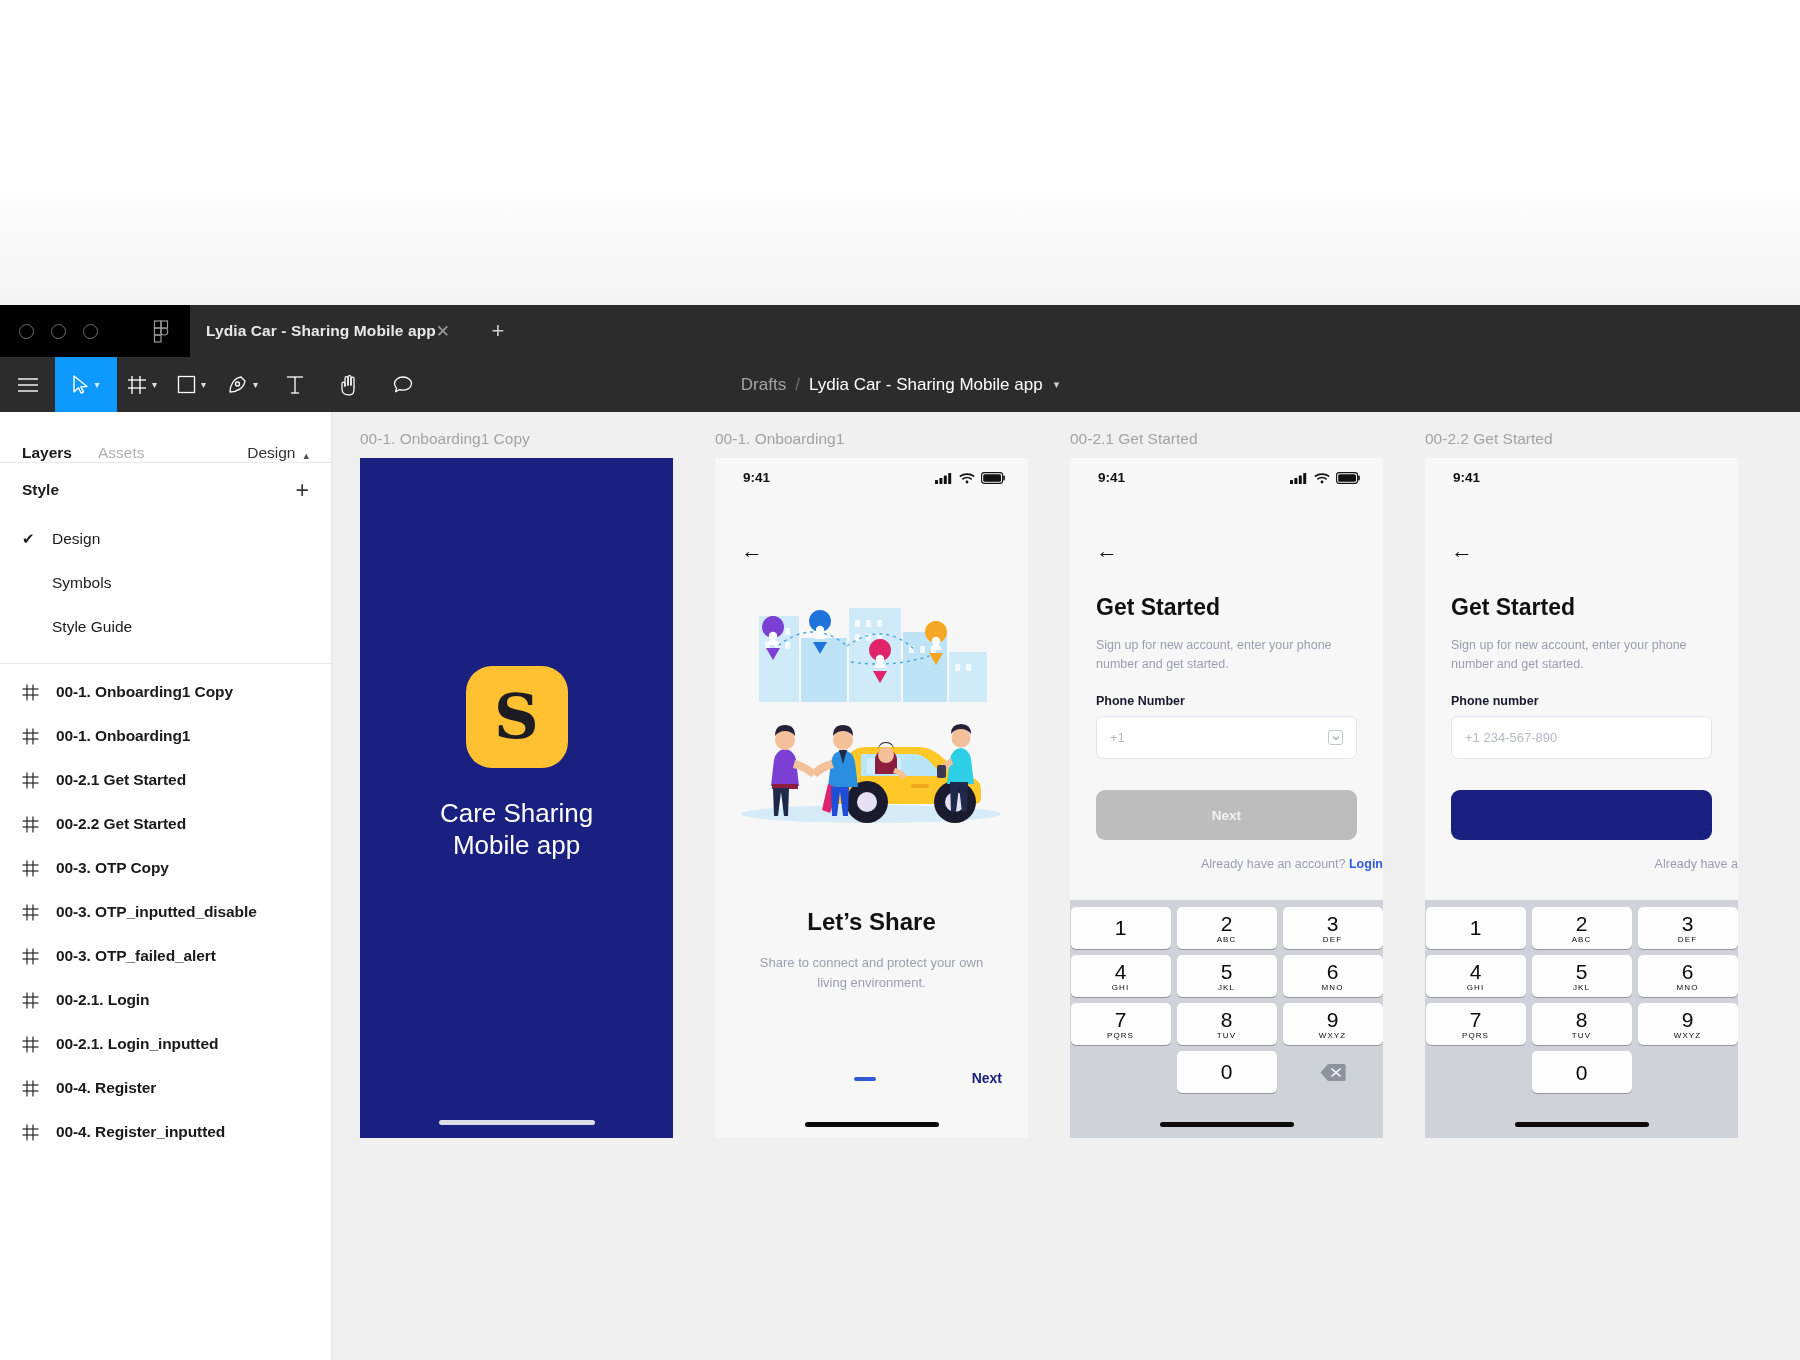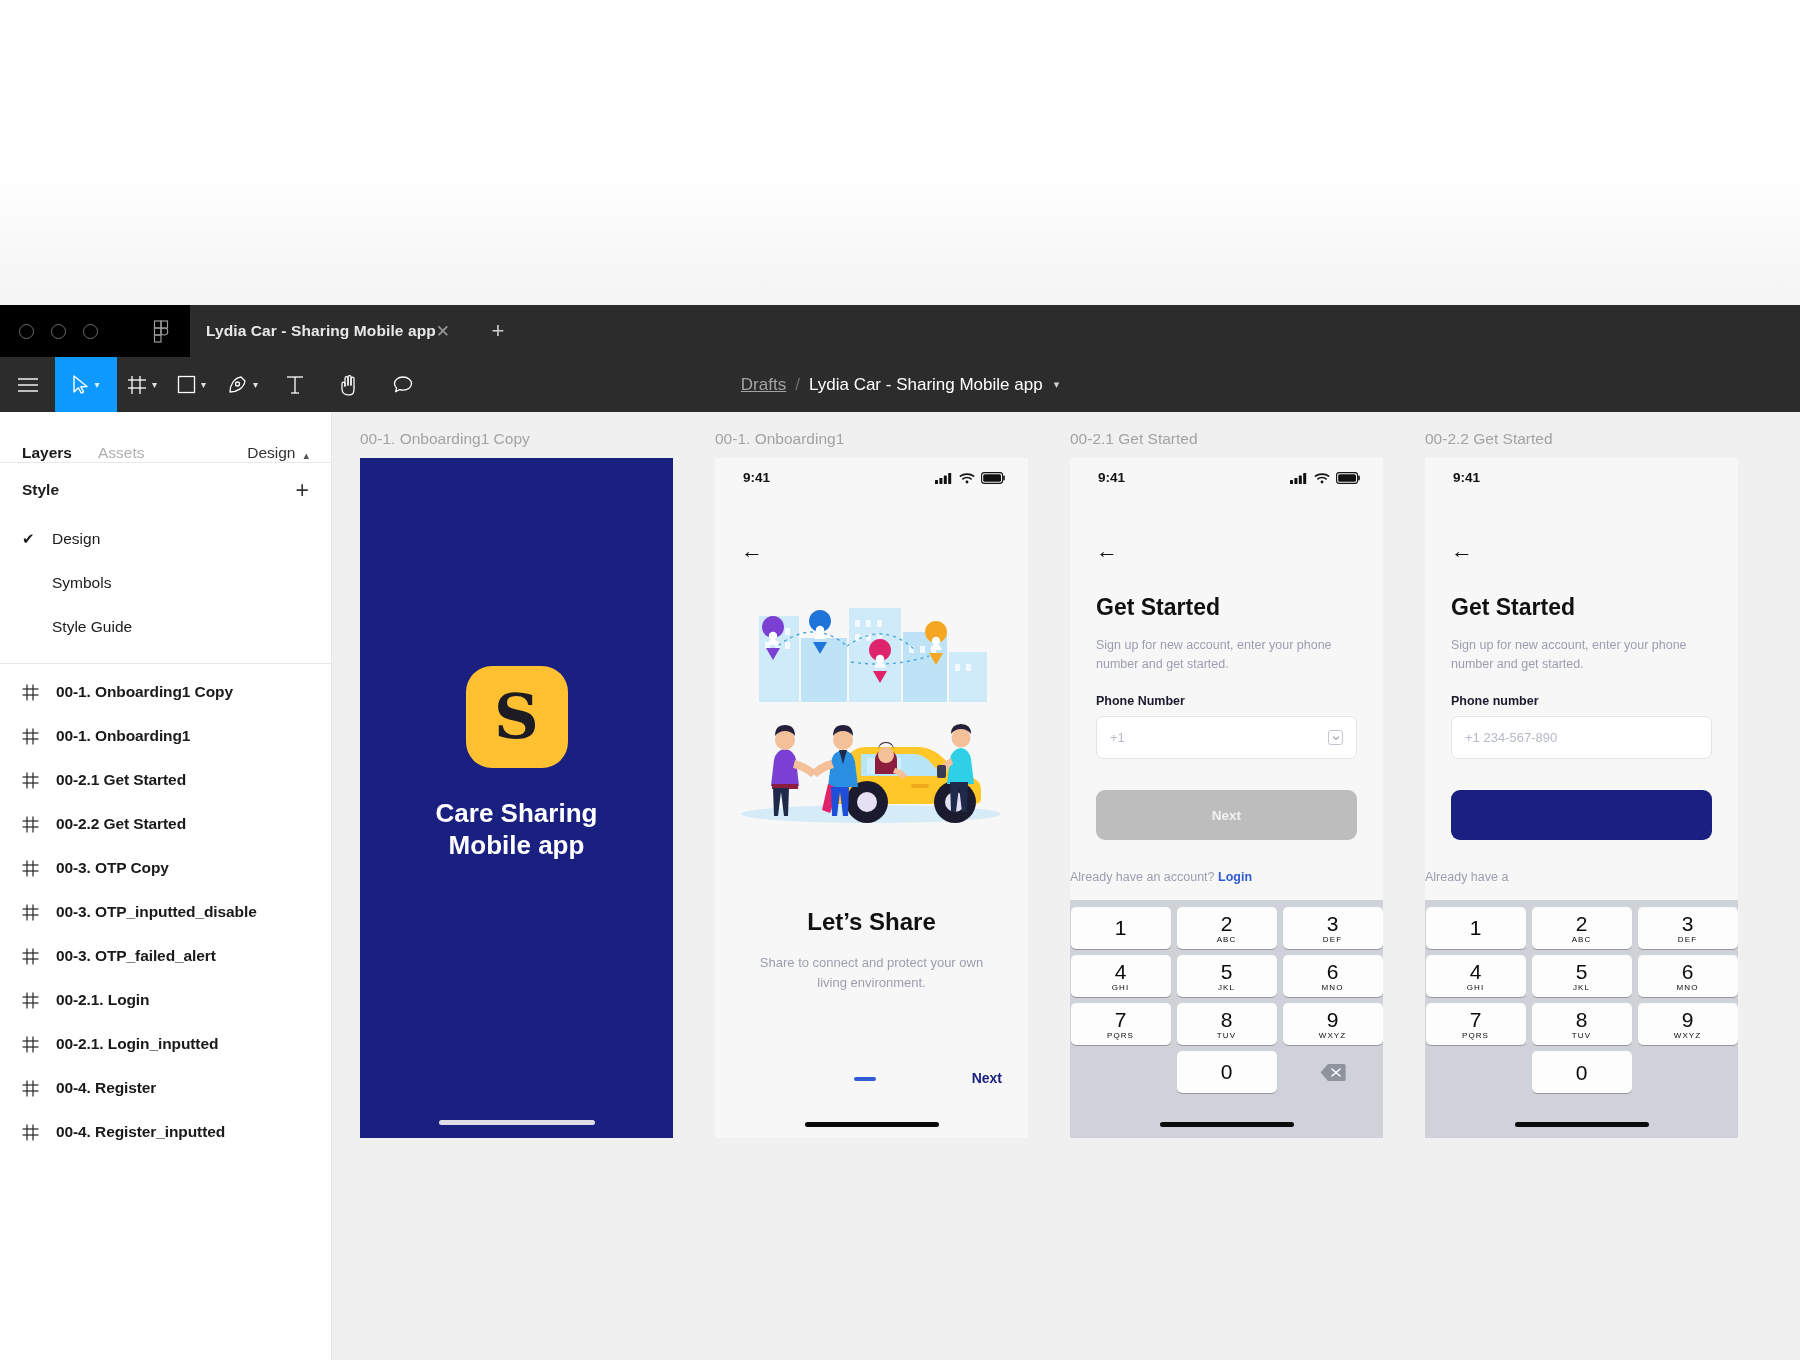--- a/index.html
+++ b/index.html
@@ -47,21 +47,21 @@
           color:#ffffff; cursor:pointer; }
   .tool.wide { padding:0 10px; gap:5px; }
   #tool-menu { width:55px; }
   #tool-move { width:62px; background:#0d99ff; }
   .caret { font-size:10px; color:#ffffff; opacity:.85; line-height:1; }
   #breadcrumb {
     position:absolute; left:0; right:0; top:0; height:55px;
     display:flex; align-items:center; justify-content:center; gap:9px;
     pointer-events:none;
   }
-  #bc-drafts { color:#a3a3a3; font-size:17px; pointer-events:auto; cursor:pointer;text-decoration:underline; }
+  #bc-drafts { color:#a3a3a3; font-size:17px; pointer-events:auto; cursor:pointer; }
   #bc-sep { color:#6f6f6f; font-size:17px; }
   #bc-file { color:#ffffff; font-size:17px; pointer-events:auto; cursor:pointer; }
   #bc-caret { color:#cfcfcf; font-size:11px; margin-left:2px; }
 
   
   #wb { position:relative; height:948px; display:flex; background:#f0f0f0; }
 
   #left-panel { width:332px; height:948px; background:#ffffff;
                 border-right:1px solid #e5e5e5; position:relative; }
   #panel-tabs { height:51px; display:flex; align-items:flex-end; padding:0 22px;
@@ -101,21 +101,21 @@
               width:134px; height:5px; border-radius:3px; background:#0b0b0b; }
   .back-arrow { position:absolute; left:26px; top:82px; font-size:22px; color:#111; line-height:1; cursor:pointer; }
 
   
   #b1-frame { background:#1a2080; }
   #b1-logo { position:absolute; left:50%; top:208px; transform:translateX(-50%);
              width:102px; height:102px; border-radius:26px; background:#ffc132;
              display:flex; align-items:center; justify-content:center; }
   #b1-logo span { font-size:62px; font-weight:700; color:#1c1c22; line-height:1; font-family:"DejaVu Serif", serif; }
   #b1-title { position:absolute; left:0; right:0; top:340px; text-align:center;
-              color:#ffffff; font-size:26px; font-weight:700; line-height:1.22; }
+              color:#ffffff; font-size:26px; font-weight:400; line-height:1.22; }
   #b1-home { position:absolute; bottom:13px; left:50%; transform:translateX(-50%);
              width:156px; height:5px; border-radius:3px; background:#f2f2f2; opacity:.9; }
 
   
   #b2-title { position:absolute; left:0; right:0; top:450px; text-align:center;
               font-size:24px; font-weight:700; color:#111; }
   #b2-sub { position:absolute; left:34px; right:34px; top:495px; text-align:center;
             font-size:13px; color:#9b9eb0; line-height:1.5; }
   #b2-next { position:absolute; right:26px; bottom:52px; font-size:14px; font-weight:700; color:#1a2080; cursor:pointer; }
   #b2-dots { position:absolute; left:48%; bottom:57px; transform:translateX(-50%); display:flex; gap:5px; align-items:center; }
@@ -130,21 +130,21 @@
                background:#fff; border:1px solid #e3e5ec; border-radius:7px;
                display:flex; align-items:center; padding:0 13px; }
   .field-val { font-size:13px; color:#b6b9c6; }
   .field-ic { margin-left:auto; width:15px; height:15px; border:1.4px solid #c4c7d2; border-radius:3px;
               display:flex; align-items:center; justify-content:center; }
   .cta { position:absolute; left:26px; right:26px; top:332px; height:50px; border-radius:9px;
          display:flex; align-items:center; justify-content:center;
          font-size:13.5px; font-weight:700; cursor:pointer; }
   .cta.disabled { background:#bdbdbd; color:#f2f2f2; }
   .cta.primary { background:#1a2080; color:#ffffff; }
-  .alt-line { position:absolute; left:0; right:0; top:412px; text-align:left; font-size:12.5px; color:#9b9eb0; }
+  .alt-line { position:absolute; left:0; right:0; top:399px; text-align:right; font-size:12.5px; color:#9b9eb0; }
   .alt-line b { color:#2f5bd6; cursor:pointer; }
 
   
   .keypad { position:absolute; left:0; right:0; bottom:0; height:238px; background:#cfd2d8; padding-top:7px; }
   .kp-row { display:flex; justify-content:center; gap:6px; margin-bottom:6px; }
   .key { width:100px; height:42px; background:#fdfdfd; border-radius:5px;
          display:flex; flex-direction:column; align-items:center; justify-content:center;
          box-shadow:0 1px 0 rgba(0,0,0,.28); cursor:pointer; }
   .key .num { font-size:21px; color:#0a0a0a; line-height:1; font-weight:400; }
   .key .sub { font-size:8px; letter-spacing:1.1px; color:#0a0a0a; margin-top:1px; }

